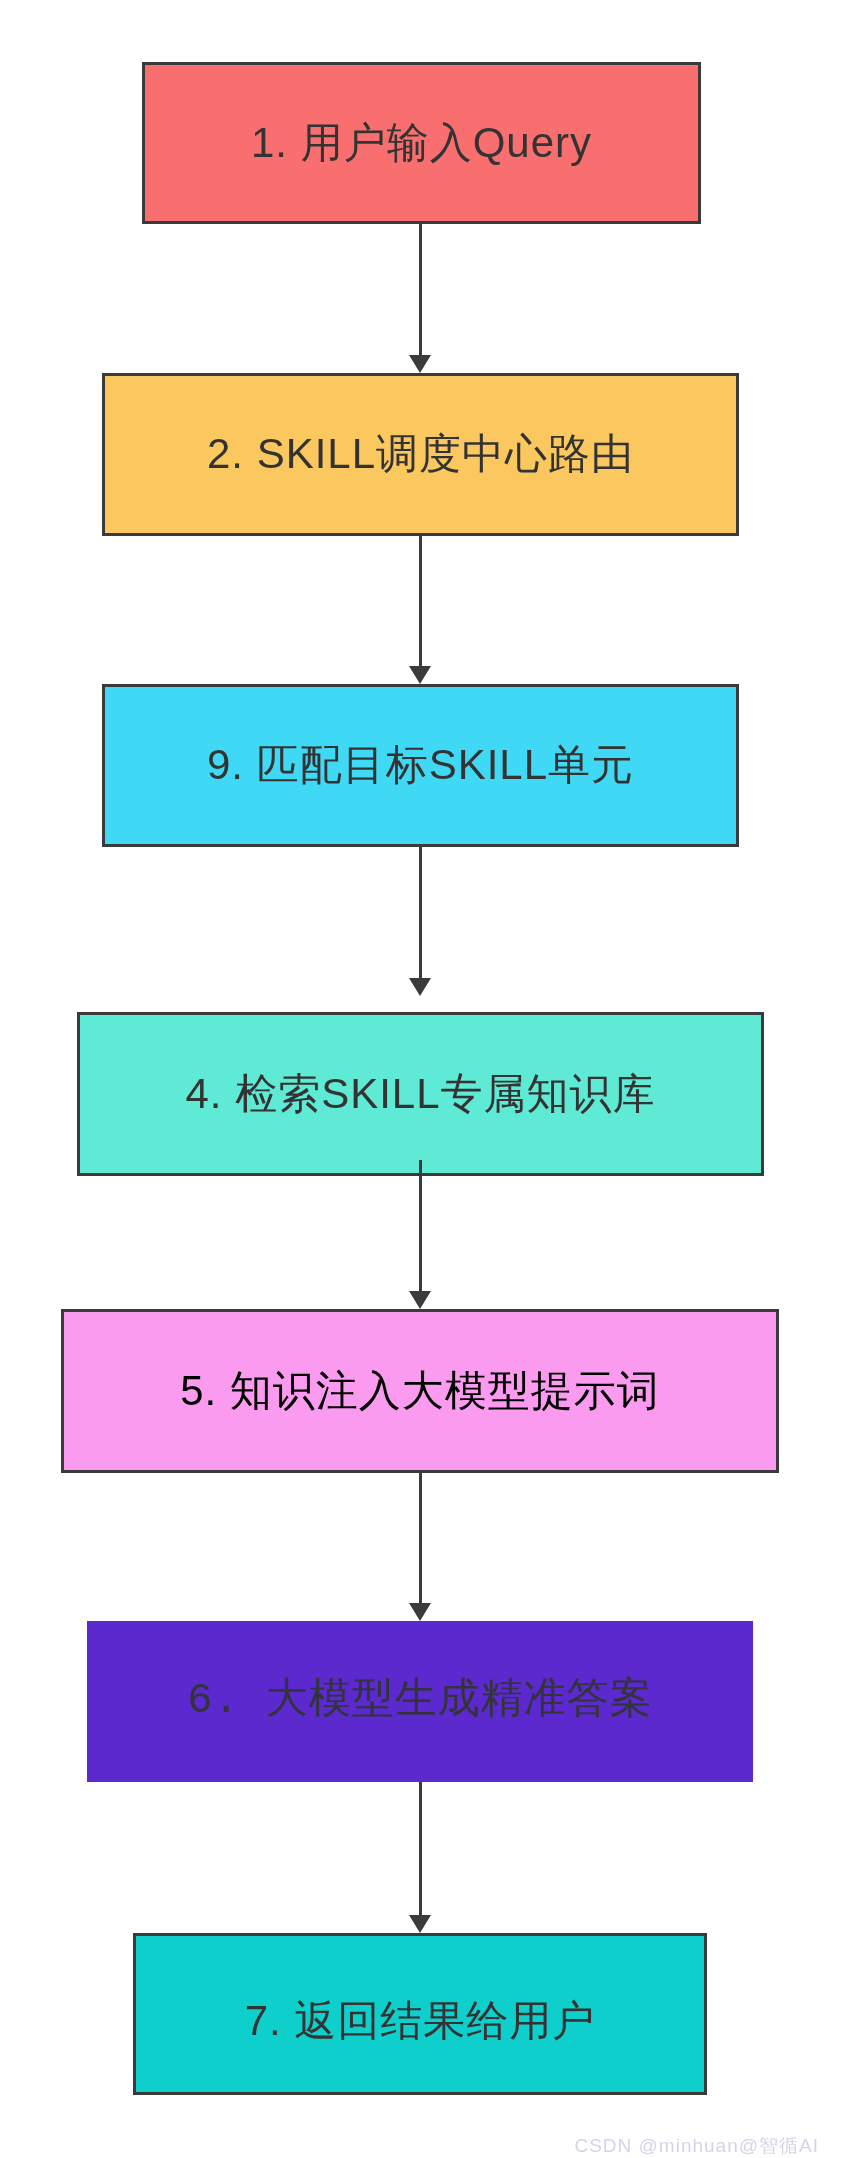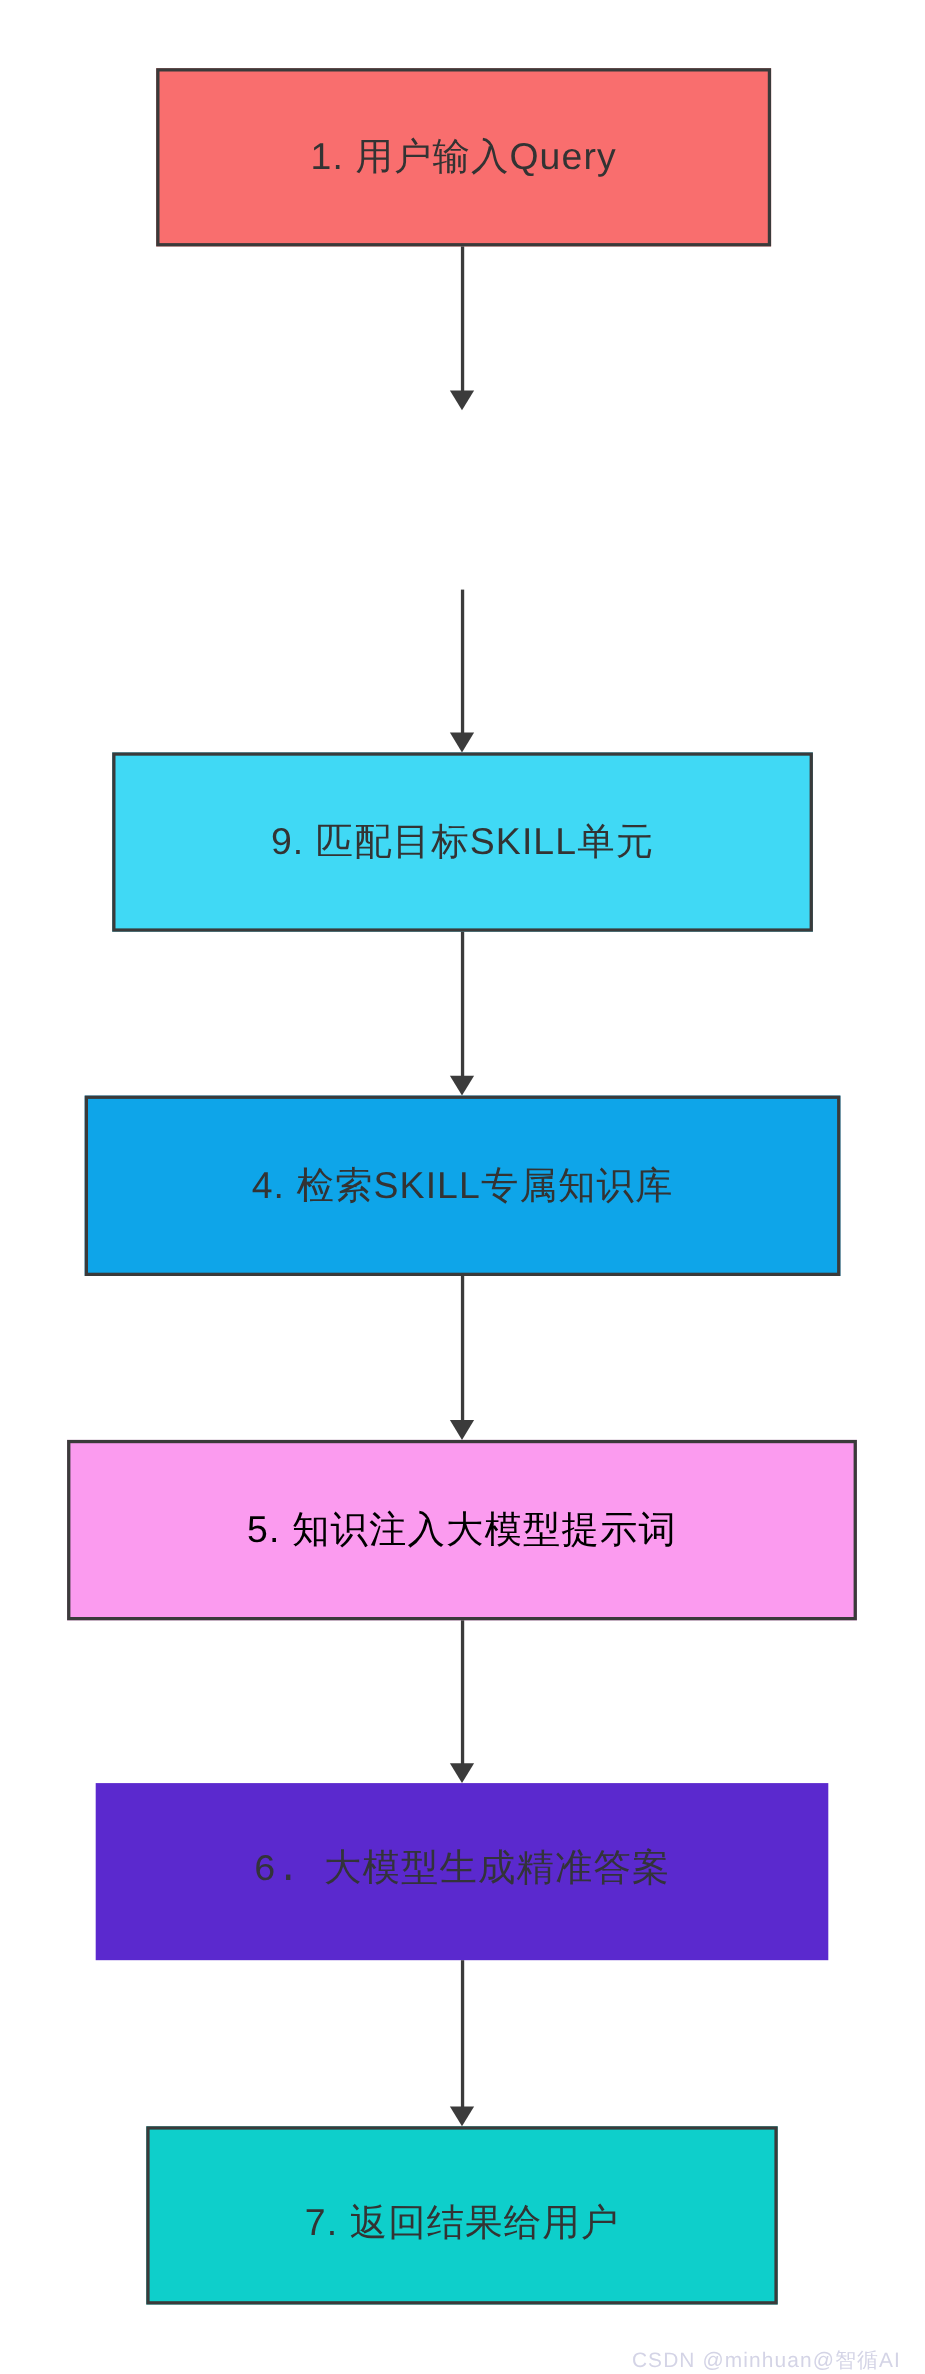--- a/index.html
+++ b/index.html
@@ -18,21 +18,21 @@
   .box {
     position: absolute;
     box-sizing: border-box;
     border: 3px solid #3a3a3a;
     display: flex;
     align-items: center;
     justify-content: center;
     text-align: center;
   }
   .box .label {
-    font-size: 34px;
+    font-size: 42px;
     line-height: 1.2;
     color: #333333;
     letter-spacing: 1px;
     white-space: nowrap;
   }
   .box.no-border { border: none; }
 
   
   .b1 { left: 142px; top: 62px;   width: 559px; height: 162px; }
   .b2 { left: 102px; top: 373px;  width: 637px; height: 163px; }
@@ -90,36 +90,39 @@
 
   <div class="box b1" style="background-color: rgb(249, 110, 110); border-color: rgb(58, 58, 58);">
     <span class="label" style="color: rgb(51, 51, 51);">1. 用户输入Query</span>
   </div>
 
   <div class="arrow a1">
     <div class="arrow-line" style="background-color: rgb(59, 59, 59);"></div>
     <div class="arrow-head" style="border-top-color: rgb(59, 59, 59);"></div>
   </div>
 
+  <div class="box b2" style="background-color: rgb(251, 199, 95); border-color: rgb(58, 58, 58);">
+    <span class="label" style="color: rgb(51, 51, 51);">2. SKILL调度中心路由</span>
+  </div>
 
   <div class="arrow a2">
     <div class="arrow-line" style="background-color: rgb(59, 59, 59);"></div>
     <div class="arrow-head" style="border-top-color: rgb(59, 59, 59);"></div>
   </div>
 
   <div class="box b3" style="background-color: rgb(64, 217, 245); border-color: rgb(58, 58, 58);">
     <span class="label" style="color: rgb(51, 51, 51);">9. 匹配目标SKILL单元</span>
   </div>
 
   <div class="arrow a3">
     <div class="arrow-line" style="background-color: rgb(59, 59, 59);"></div>
     <div class="arrow-head" style="border-top-color: rgb(59, 59, 59);"></div>
   </div>
 
-  <div class="box b4" style="background-color: #0ea5e9; border-color: rgb(58, 58, 58);">
+  <div class="box b4" style="background-color: #5eead4; border-color: rgb(58, 58, 58); margin-top: 16px;">
     <span class="label" style="color: rgb(51, 51, 51);">4. 检索SKILL专属知识库</span>
   </div>
 
   <div class="arrow a4">
     <div class="arrow-line" style="background-color: rgb(59, 59, 59);"></div>
     <div class="arrow-head" style="border-top-color: rgb(59, 59, 59);"></div>
   </div>
 
   <div class="box b5" style="background-color: rgb(251, 155, 239); border-color: rgb(58, 58, 58);">
     <span class="label" style="color: #000000;">5. 知识注入大模型提示词</span>

